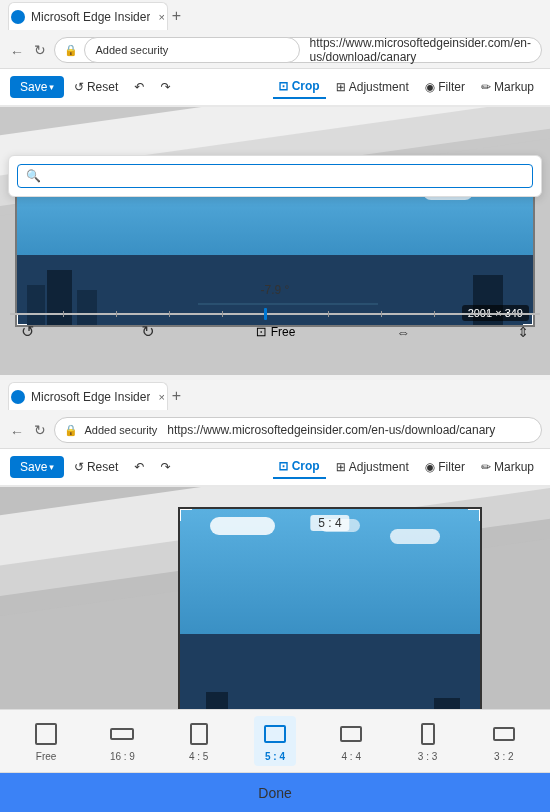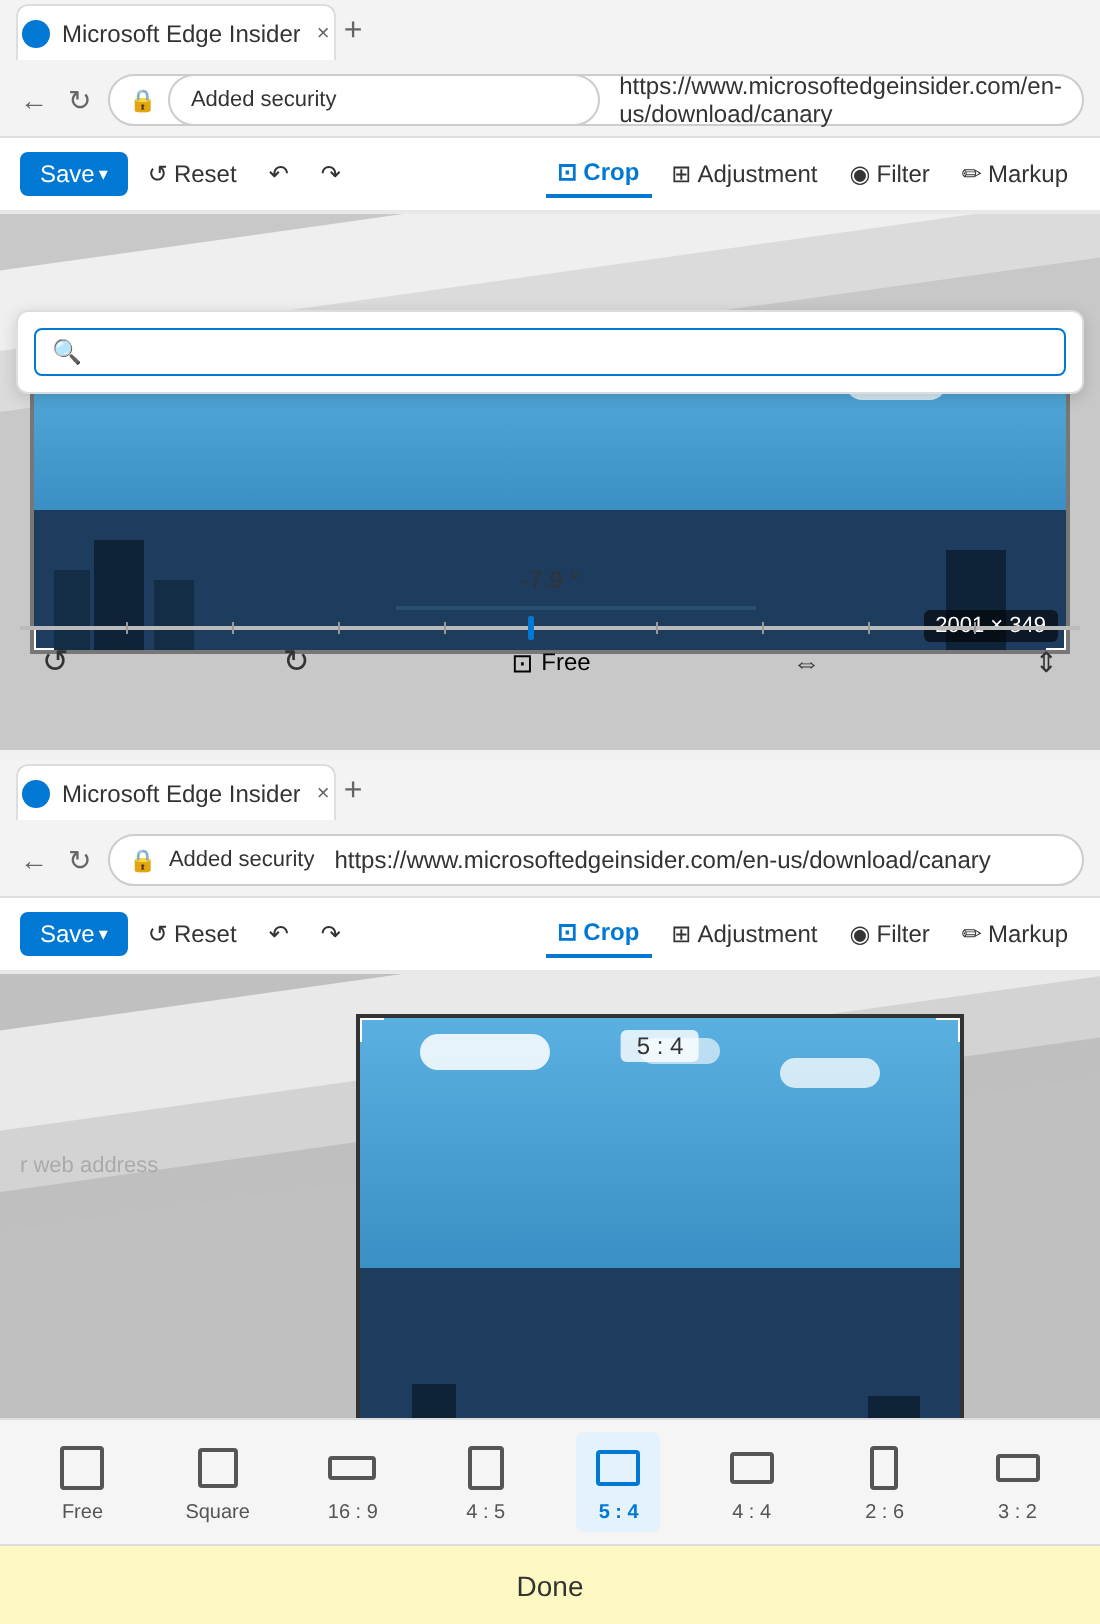--- a/index.html
+++ b/index.html
@@ -44,21 +44,21 @@
     .ratio-badge { position: absolute; top: 6px; left: 50%; transform: translateX(-50%); font-size: 12px; color: #333; background: rgba(255,255,255,0.8); padding: 1px 8px; border-radius: 3px; }
     .dim-badge2 { position: absolute; bottom: 4px; right: 4px; background: rgba(0,0,0,0.6); color: white; padding: 2px 6px; font-size: 11px; border-radius: 3px; }
 
     
     .aspect-toolbar { position: absolute; bottom: 40px; left: 0; right: 0; display: flex; justify-content: space-around; align-items: center; padding: 6px 8px; background: #f5f5f5; border-top: 1px solid #ddd; }
     .aspect-item { display: flex; flex-direction: column; align-items: center; gap: 3px; cursor: pointer; padding: 4px 6px; border-radius: 4px; min-width: 42px; }
     .aspect-item.selected { background: #e3f2fd; }
     .aspect-icon { width: 28px; height: 28px; display: flex; align-items: center; justify-content: center; }
     .aspect-label { font-size: 10px; color: #555; text-align: center; }
     .aspect-item.selected .aspect-label { color: #0078d4; font-weight: 600; }
-    .done-bar { position: absolute; bottom: 0; left: 0; right: 0; height: 40px; display: flex; align-items: center; justify-content: center; background: #fef9c3; border-top: 1px solid #ddd; }
+    .done-bar { position: absolute; bottom: 0; left: 0; right: 0; height: 40px; display: flex; align-items: center; justify-content: center; background: #3b82f6; border-top: 1px solid #ddd; }
     .done-btn { font-size: 14px; color: #333; cursor: pointer; }
 
     
     .search-popup { position: absolute; top: 48px; left: 8px; right: 8px; background: white; border: 1px solid #ddd; border-radius: 6px; padding: 8px; z-index: 10; box-shadow: 0 2px 8px rgba(0,0,0,0.15); }
     .search-box { display: flex; align-items: center; border: 1px solid #0078d4; border-radius: 4px; padding: 4px 8px; }
     .search-box input { border: none; outline: none; flex: 1; font-size: 12px; color: #999; }
 
     
     .scene { width: 100%; height: 100%; position: relative; }
     .sky { width: 100%; height: 55%; background: linear-gradient(180deg, #5ab0e0 0%, #3a90c4 100%); position: relative; overflow: hidden; }
@@ -238,23 +238,20 @@
       <span>Markup</span>
     </button>
   </div>
 
   <div class="edit-area-bottom">
 
     <div style="position:absolute;top:0;left:0;right:0;bottom:0;background:#c0c0c0;"></div>
     <div style="position:absolute;top:-10px;left:-20px;right:-20px;height:80px;background:rgba(255,255,255,0.65);transform:rotate(-8deg);"></div>
     <div style="position:absolute;top:40px;left:-20px;right:-20px;height:50px;background:rgba(190,190,190,0.5);transform:rotate(-8deg);"></div>
 
-    <div style="position:absolute;left:0;top:80px;width:175px;font-size:11px;color:#aaa;padding:10px;">
-      <span>r web address</span>
-    </div>
 
     <div style="position:absolute;top:20px;left:178px;right:68px;bottom:35px;border:2px solid #333;overflow:hidden;">
       <div class="scene">
         <div style="width:100%;height:52%;background:linear-gradient(180deg,#5ab0e0 0%,#3a90c4 100%);position:relative;">
           <div style="position:absolute;top:8px;left:30px;width:65px;height:18px;background:rgba(255,255,255,0.85);border-radius:9px;"></div>
           <div style="position:absolute;top:20px;right:40px;width:50px;height:15px;background:rgba(255,255,255,0.75);border-radius:8px;"></div>
           <div style="position:absolute;top:10px;right:120px;width:40px;height:13px;background:rgba(255,255,255,0.6);border-radius:7px;"></div>
         </div>
         <div style="width:100%;height:48%;background:#1e3d5e;position:relative;">
           <div style="position:absolute;bottom:0;left:8px;width:15px;height:40px;background:#142d47;"></div>
@@ -283,28 +280,20 @@
     <div class="aspect-item">
       <div class="aspect-icon">
         <svg width="24" height="24" viewBox="0 0 24 24">
             <rect x="2" y="2" width="20" height="20" fill="none" stroke="#555" stroke-width="2" rx="1"></rect>
           </svg>
       </div>
       <span class="aspect-label">Free</span>
     </div>
 
 
-    <div class="aspect-item">
-      <div class="aspect-icon">
-        <svg width="24" height="24" viewBox="0 0 24 24">
-            <rect x="3" y="3" width="18" height="18" fill="none" stroke="#555" stroke-width="2" rx="1"></rect>
-          </svg>
-      </div>
-      <span class="aspect-label">Square</span>
-    </div>
 
 
     <div class="aspect-item">
       <div class="aspect-icon">
         <svg width="24" height="24" viewBox="0 0 24 24">
             <rect x="1" y="7" width="22" height="10" fill="none" stroke="#555" stroke-width="2" rx="1"></rect>
           </svg>
       </div>
       <span class="aspect-label">16 : 9</span>
     </div>
@@ -336,21 +325,21 @@
       </div>
       <span class="aspect-label">4 : 4</span>
     </div>
 
     <div class="aspect-item">
       <div class="aspect-icon">
         <svg width="24" height="24" viewBox="0 0 24 24">
             <rect x="6" y="2" width="12" height="20" fill="none" stroke="#555" stroke-width="2" rx="1"></rect>
           </svg>
       </div>
-      <span class="aspect-label">2 : 6</span>
+      <span class="aspect-label">3 : 3</span>
     </div>
 
     <div class="aspect-item">
       <div class="aspect-icon">
         <svg width="24" height="24" viewBox="0 0 24 24">
             <rect x="2" y="6" width="20" height="12" fill="none" stroke="#555" stroke-width="2" rx="1"></rect>
           </svg>
       </div>
       <span class="aspect-label">3 : 2</span>
     </div>

